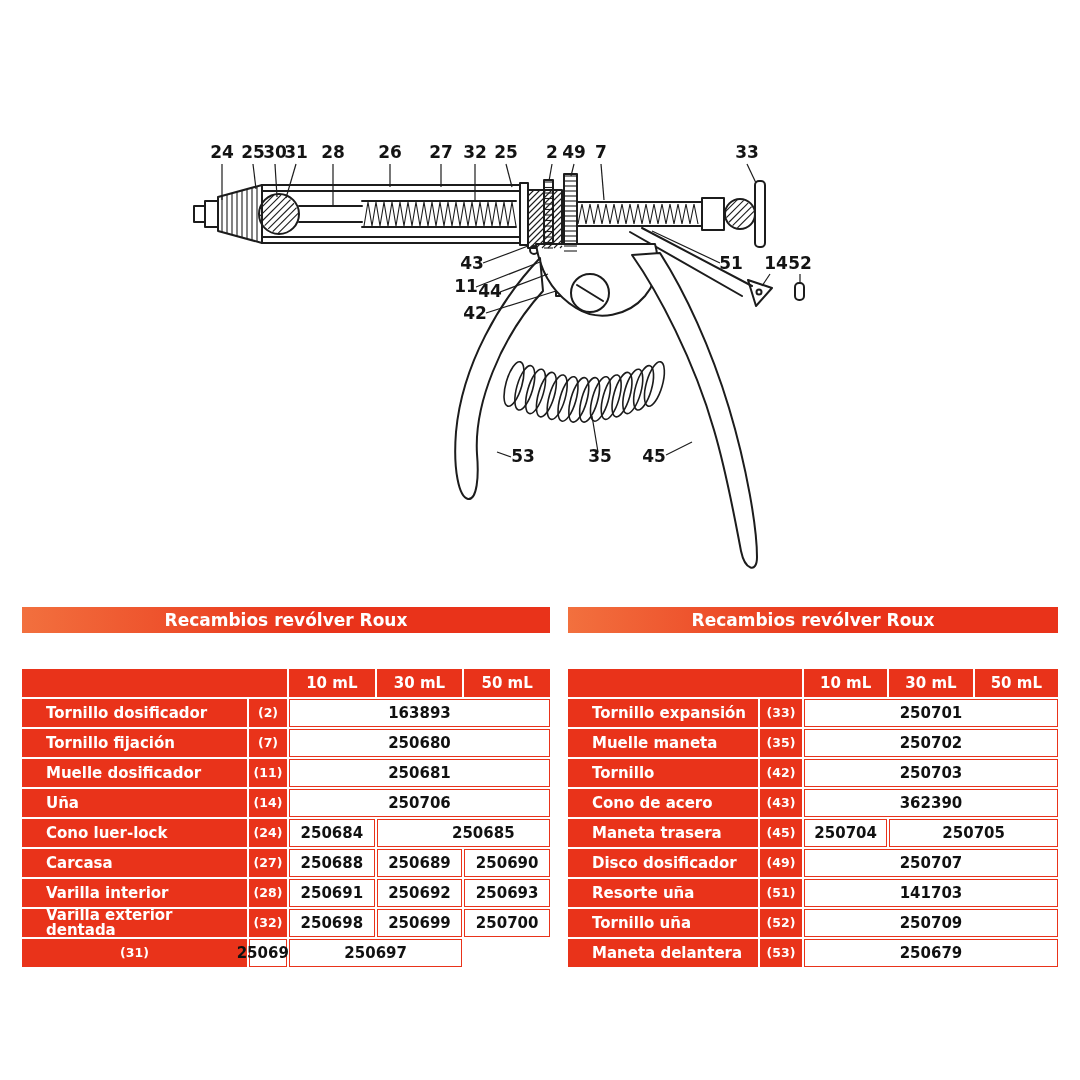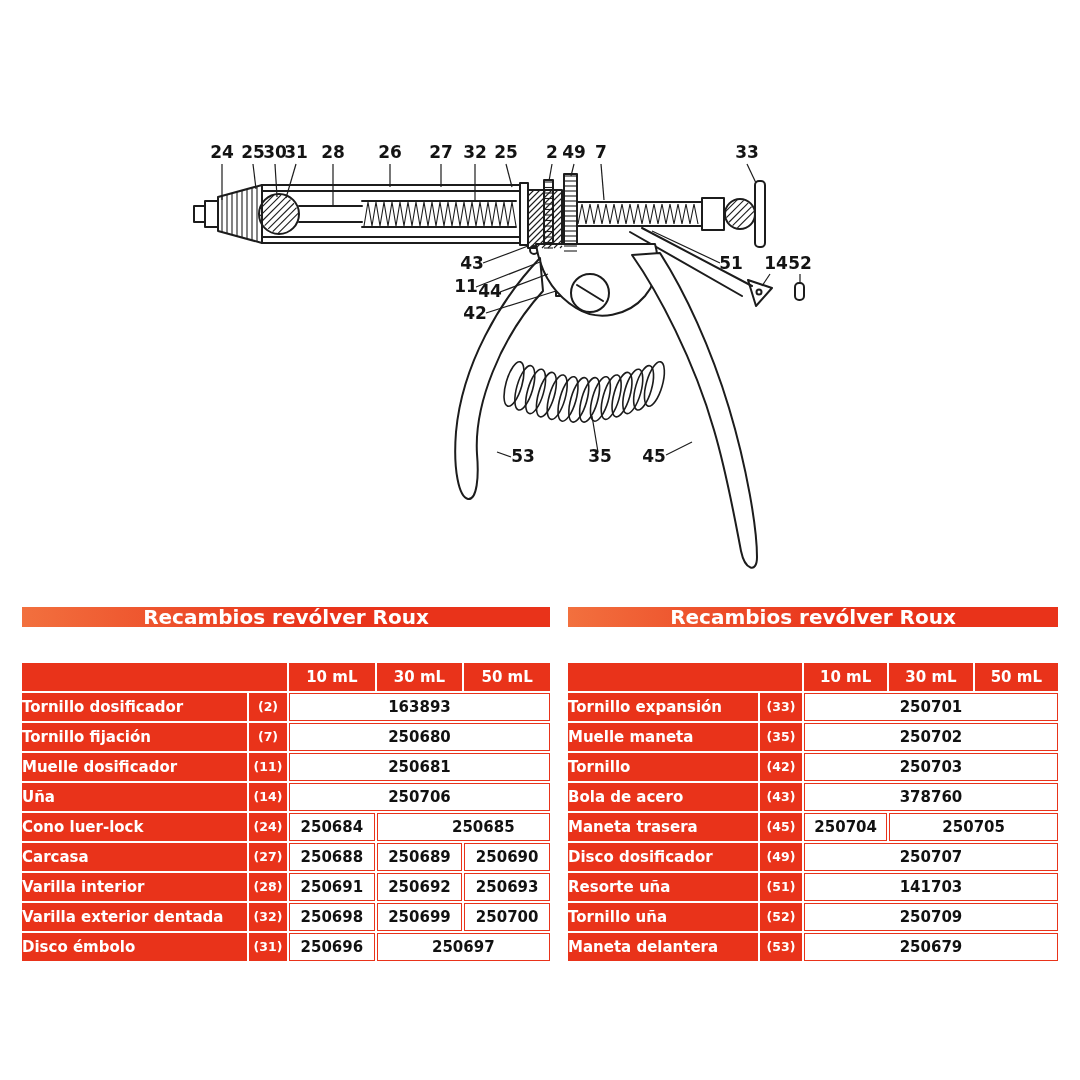--- a/index.html
+++ b/index.html
@@ -16,30 +16,30 @@
   #diagram-svg { position:absolute; left:0; top:0; }
   #main { stroke:var(--ink); stroke-width:2; fill:none; stroke-linejoin:round; stroke-linecap:round; }
   #deco line, #deco path { stroke:var(--ink); stroke-width:1.1; fill:none; }
   #spring-group ellipse { stroke:var(--ink); stroke-width:1.6; fill:none; }
   .leader { stroke:var(--ink); stroke-width:1.2; fill:none; }
   .callout { font:bold 17px "DejaVu Sans", sans-serif; fill:#141414; text-anchor:middle; }
 
   
   .parts-table { position:absolute; }
   .table-title {
-    height:20px;
+    height:26px;
     background:linear-gradient(90deg, var(--red-light), var(--red) 55%, var(--red));
-    color:#fff; font-weight:bold; font-size:20px;
+    color:#fff; font-weight:bold; font-size:17px;
     display:flex; align-items:center; justify-content:center;
     margin-bottom:2px;
   }
   .table-grid { display:grid; gap:2px; grid-auto-rows:28px; background:#fff;margin-top:36px; }
   .cell { display:flex; align-items:center; justify-content:center; font-weight:bold; font-size:15px; line-height:1; }
   .cell.red { background:var(--red); color:#fff; }
-  .name-cell { justify-content:flex-start; padding-left:0; }
+  .name-cell { justify-content:flex-start; padding-left:24px; }
   .ref-cell { font-size:12.5px; }
   .value-cell { background:#fff; color:#111; border:1px solid var(--red); }
 </style>
 </head>
 <body>
 
 <svg id="diagram-svg" width="1080" height="600" viewBox="0 0 1080 600">
 
   <g id="main">
 
@@ -263,21 +263,20 @@
       <div class="cell red name-cell">Varilla interior</div>
       <div class="cell red ref-cell">(28)</div>
       <div class="cell value-cell">250691</div>
       <div class="cell value-cell">250692</div>
       <div class="cell value-cell">250693</div>
       <div class="cell red name-cell">Varilla exterior dentada</div>
       <div class="cell red ref-cell">(32)</div>
       <div class="cell value-cell">250698</div>
       <div class="cell value-cell">250699</div>
       <div class="cell value-cell">250700</div>
-      <div class="cell red name-cell">Disco émbolo</div>
       <div class="cell red ref-cell">(31)</div>
       <div class="cell value-cell">250696</div>
       <div class="cell value-cell" style="grid-column: span 2;">250697</div>
     </div>
 </div>
 
 <div class="parts-table" style="left:568px; top:607px; width:490px;">
   <div class="table-title">Recambios revólver Roux</div>
   <div class="table-grid" style="grid-template-columns:190px 42px 1fr 1fr 1fr;">
       <div class="cell red" style="grid-column: span 2;"></div>
@@ -286,23 +285,23 @@
       <div class="cell red size-header">50 mL</div>
       <div class="cell red name-cell">Tornillo expansión</div>
       <div class="cell red ref-cell">(33)</div>
       <div class="cell value-cell" style="grid-column: span 3;">250701</div>
       <div class="cell red name-cell">Muelle maneta</div>
       <div class="cell red ref-cell">(35)</div>
       <div class="cell value-cell" style="grid-column: span 3;">250702</div>
       <div class="cell red name-cell">Tornillo</div>
       <div class="cell red ref-cell">(42)</div>
       <div class="cell value-cell" style="grid-column: span 3;">250703</div>
-      <div class="cell red name-cell">Bola de acero</div>
+      <div class="cell red name-cell">Cono de acero</div>
       <div class="cell red ref-cell">(43)</div>
-      <div class="cell value-cell" style="grid-column: span 3;">378760</div>
+      <div class="cell value-cell" style="grid-column: span 3;">362390</div>
       <div class="cell red name-cell">Maneta trasera</div>
       <div class="cell red ref-cell">(45)</div>
       <div class="cell value-cell">250704</div>
       <div class="cell value-cell" style="grid-column: span 2;">250705</div>
       <div class="cell red name-cell">Disco dosificador</div>
       <div class="cell red ref-cell">(49)</div>
       <div class="cell value-cell" style="grid-column: span 3;">250707</div>
       <div class="cell red name-cell">Resorte uña</div>
       <div class="cell red ref-cell">(51)</div>
       <div class="cell value-cell" style="grid-column: span 3;">141703</div>

